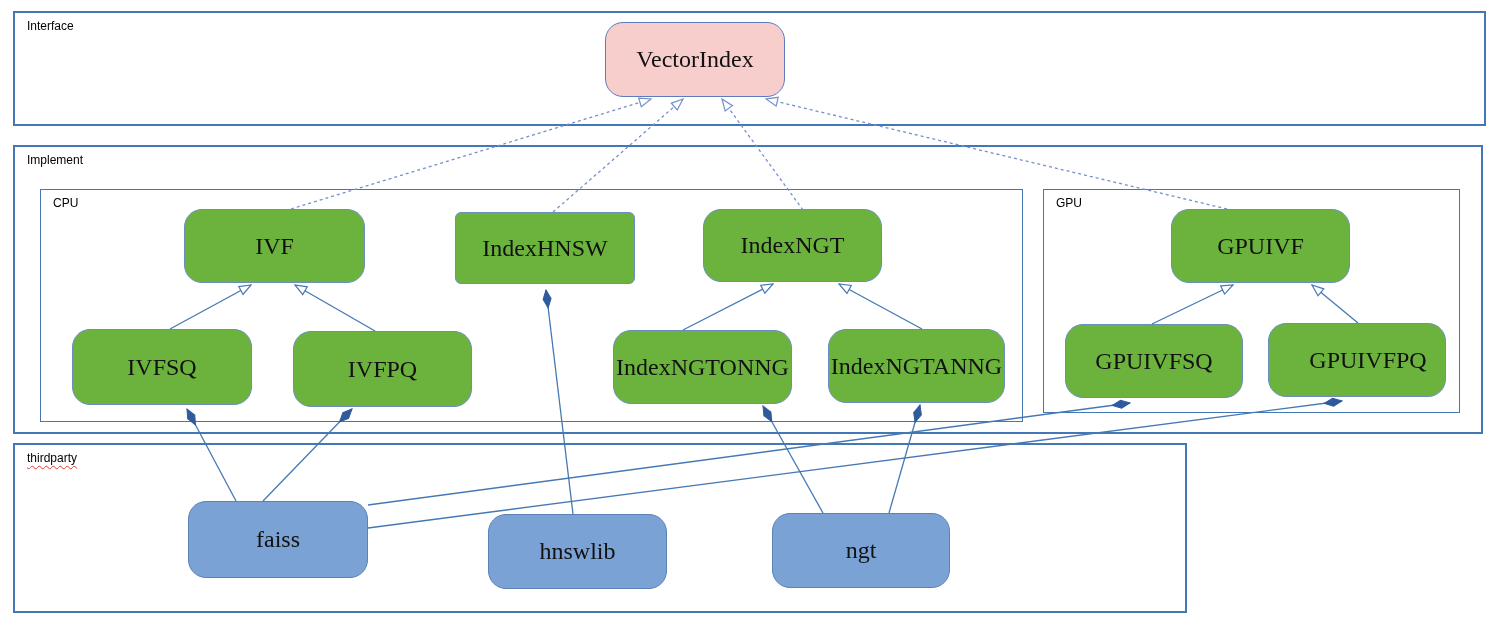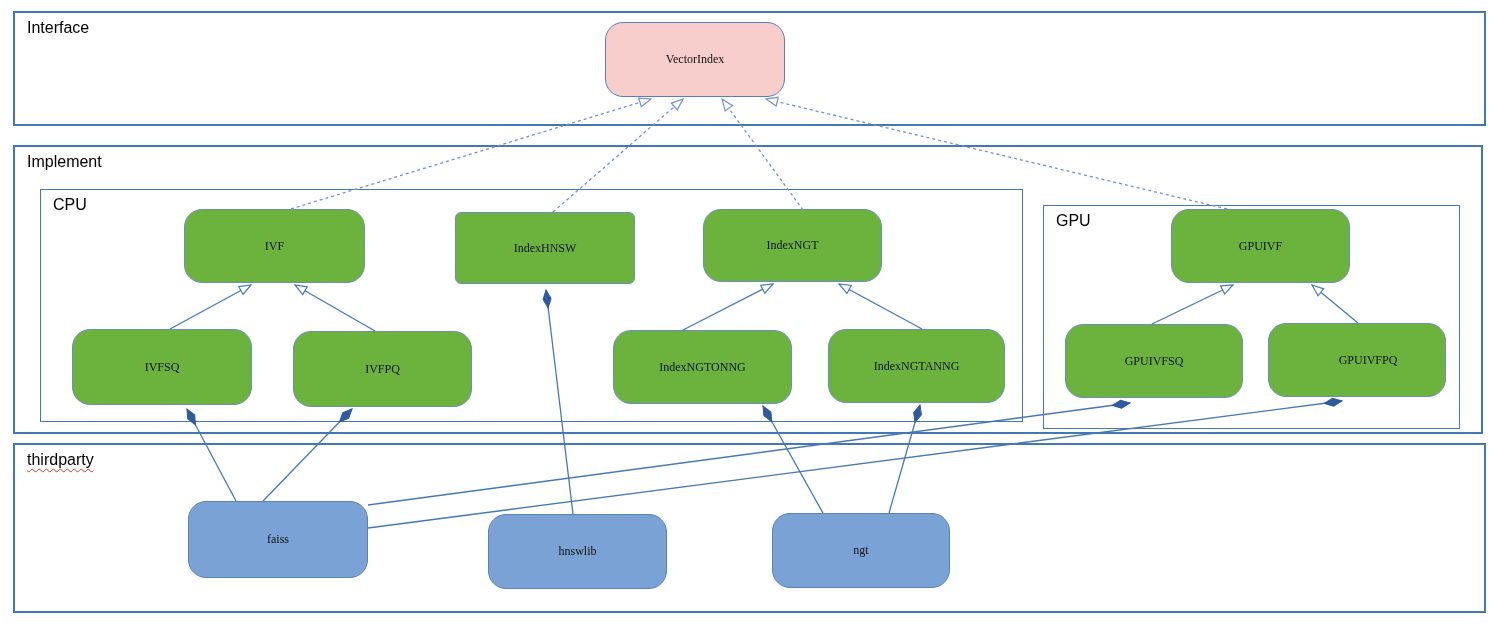--- a/index.html
+++ b/index.html
@@ -5,31 +5,31 @@
   html,body{margin:0;padding:0;background:#fff;}
   .canvas{
     position:relative;width:1503px;height:628px;background:#fff;
     font-family:"Liberation Sans",sans-serif;overflow:hidden;
   }
   .section{
     position:absolute;border:2px solid #4377b6;background:transparent;box-sizing:border-box;
   }
   .section.inner{border-width:1.5px;}
   .section-label{
-    position:absolute;top:6px;left:12px;font-size:16px;color:#000;white-space:nowrap;
+    position:absolute;top:6px;left:12px;font-size:12px;color:#000;white-space:nowrap;
   }
   .squiggle{
     text-decoration-line:underline;text-decoration-style:wavy;
     text-decoration-color:#e03c31;text-decoration-thickness:1px;
     text-underline-offset:3px;
   }
   .node{
     position:absolute;display:flex;align-items:center;justify-content:center;
     border-radius:18px;font-family:"Liberation Serif","DejaVu Serif",serif;
-    font-size:12px;color:#111;box-sizing:border-box;text-align:center;
+    font-size:24px;color:#111;box-sizing:border-box;text-align:center;
   }
   .node.green{background:#6cb33e;border:1.5px solid #6c8ebf;}
   .node.pink{background:#f8cecc;border:1.5px solid #5b7cc0;}
   .node.blue{background:#7aa2d4;border:1.5px solid #5a82b4;}
   svg.edges{position:absolute;left:0;top:0;width:1503px;height:628px;z-index:5;}
   .edge-real{stroke:#7490cc;stroke-width:1.3;fill:none;stroke-dasharray:3 3;marker-end:url(#tri-dash);}
   .edge-inh{stroke:#4579b3;stroke-width:1.3;fill:none;marker-end:url(#tri);}
   .edge-comp{stroke:#4579b3;stroke-width:1.3;fill:none;marker-end:url(#dia);}
 </style>
 </head>
@@ -42,25 +42,25 @@
   </div>
 
   <div class="section" style="left:13px;top:145px;width:1470px;height:289px;">
     <span class="section-label">Implement</span>
   </div>
 
   <div class="section inner" style="left:40px;top:189px;width:983px;height:233px;">
     <span class="section-label">CPU</span>
   </div>
 
-  <div class="section inner" style="left:1043px;top:189px;width:417px;height:224px;margin-top:16px;">
+  <div class="section inner" style="left:1043px;top:189px;width:417px;height:224px;">
     <span class="section-label">GPU</span>
   </div>
 
-  <div class="section" style="left:13px;top:443px;width:1473px;height:170px;">
+  <div class="section" style="left:13px;top:443px;width:1174px;height:170px;">
     <span class="section-label squiggle">thirdparty</span>
   </div>
 
   <div class="node pink" style="left:605px;top:22px;width:180px;height:75px;">
     <span>VectorIndex</span>
   </div>
 
   <div class="node green" style="left:184px;top:209px;width:181px;height:74px;">
     <span>IVF</span>
   </div>

